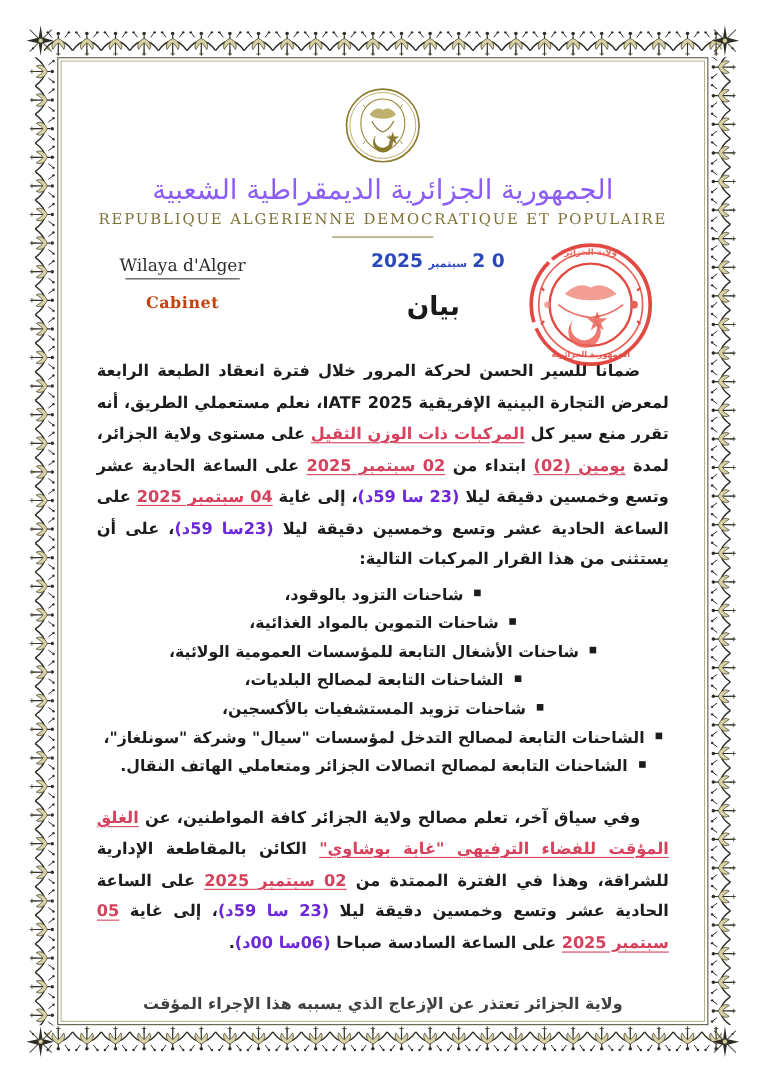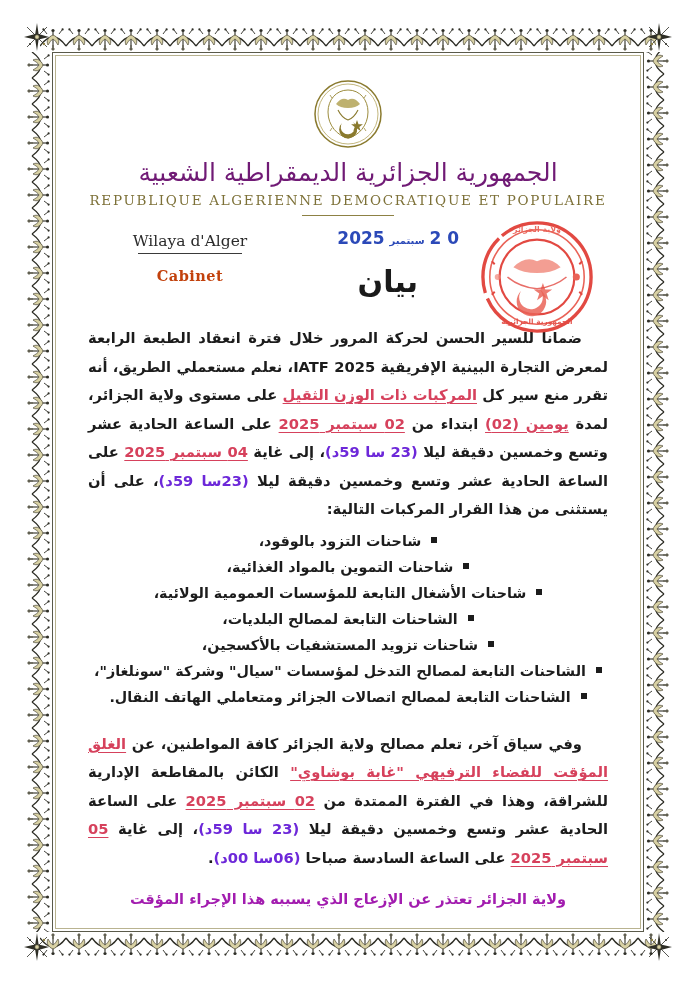--- a/index.html
+++ b/index.html
@@ -81,21 +81,21 @@
   .emblem {
     display: inline-block;
     width: 72px;
     height: 72px;
   }
 
   .republic-ar {
     text-align: center;
     font-family: "DejaVu Sans", sans-serif;
     font-size: 25px;
-    color: #701a75;
+    color: #8b5cf6;
     letter-spacing: 1px;
     margin-top: 4px;
     font-weight: 500;
     direction: rtl;
     white-space: nowrap;
   }
   .republic-fr {
     text-align: center;
     font-family: "DejaVu Serif", "Liberation Serif", serif;
     font-size: 13.5px;
@@ -113,21 +113,21 @@
   }
 
   
   .head-row {
     position: relative;
     margin-top: 12px;
     height: 92px;
   }
   .wilaya-block {
     position: absolute;
-    left: 28px;
+    left: 4px;
     top: 4px;
     direction: ltr;
     text-align: center;
     width: 160px;
   }
   .wilaya-name {
     font-family: "DejaVu Serif", "Liberation Serif", serif;
     font-size: 15.5px;
     color: #2b2b2b;
     white-space: nowrap;
@@ -159,21 +159,21 @@
     letter-spacing: 0.5px;
   }
   .date-stamp .dnum { font-size: 17px; }
   .date-stamp .dmon { font-size: 10px; font-weight: 600; }
 
   .doc-title {
     position: absolute;
     right: 196px;
     top: 36px;
     font-family: "DejaVu Sans", sans-serif;
-    font-size: 30px;
+    font-size: 24px;
     font-weight: 700;
     color: #1a1a1a;
     direction: rtl;
     letter-spacing: 0px;
   }
 
   
   .red-stamp {
     position: absolute;
     width: 118px;
@@ -225,26 +225,26 @@
   ul.exempt li .bullet {
     display: inline-block;
     width: 6px;
     height: 6px;
     background: #1c1c1c;
     vertical-align: 3px;
     margin-left: 10px;
   }
   .closing {
     text-align: center;
-    margin-top: 14px;
+    margin-top: 28px;
     font-size: 14.5px;
     font-weight: 700;
     direction: rtl;
     line-height: 26px;
-    color: #a21caf;
+    color: #404040;
   }
   .para-gap { height: 14px; }
 </style>
 </head>
 <body>
 
 <div id="page">
 
   <div class="border-layer">
 

